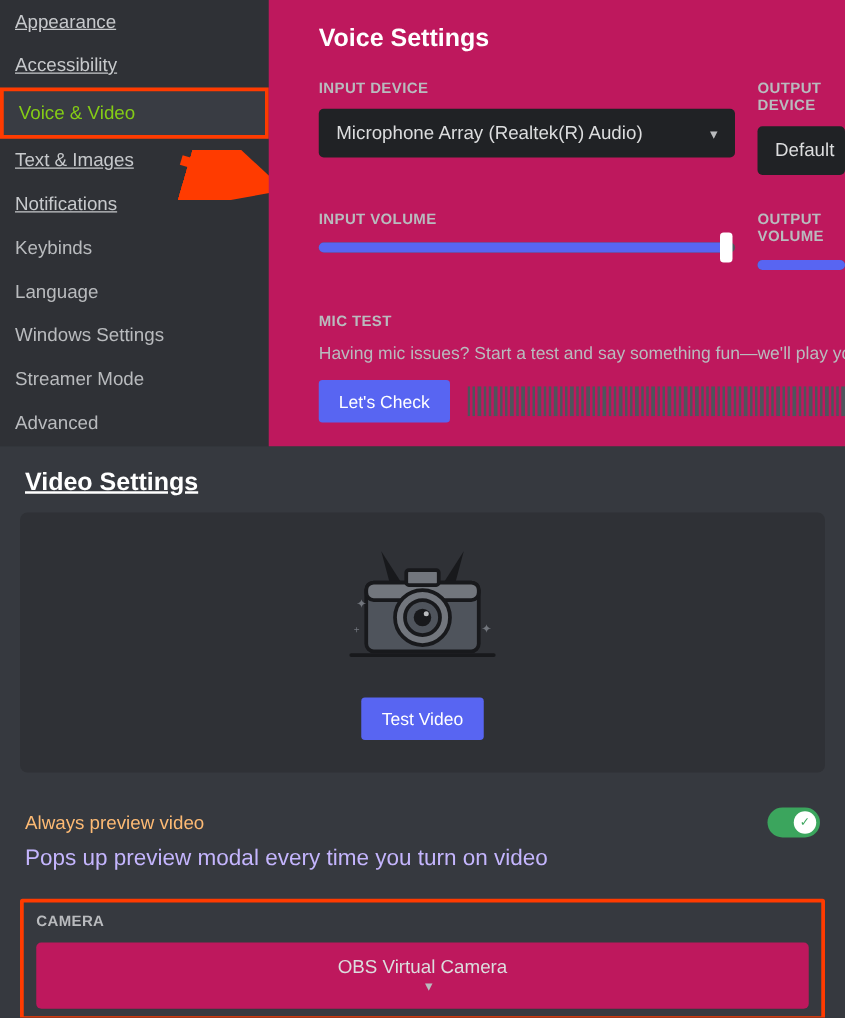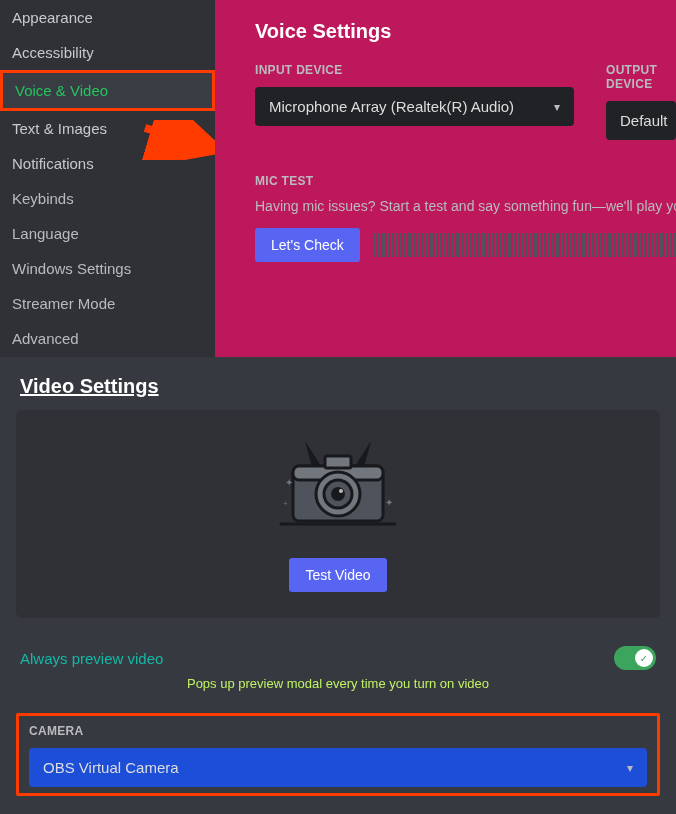--- a/index.html
+++ b/index.html
@@ -19,26 +19,26 @@
     width: 215px;
     background: #2f3136;
     padding-top: 0;
   }
   .sidebar-item {
     padding: 9px 12px;
     font-size: 15px;
     color: #b9bbbe;
     cursor: pointer;
   }
-  .sidebar-item.light { color: #c7c9cc; }
+  .sidebar-item.light { color: #c7c9cc; text-decoration: underline; }
   .sidebar-item.highlighted {
     border: 3px solid #ff3b00;
     outline-offset: -1px;
     background: #393c43;
-    color: #22c55e;
+    color: #84cc16;
     position: relative;
   }
   .arrow-overlay {
     position: absolute;
     left: 140px;
     top: 120px;
     width: 90px;
     height: 40px;
     pointer-events: none;
   }
@@ -63,21 +63,21 @@
     padding-left: 4px;
     text-decoration: underline;
   }
   .label {
     font-size: 12px;
     font-weight: 700;
     color: #b9bbbe;
     letter-spacing: 0.3px;
     margin-bottom: 10px;
   }
-  .row { display: flex; gap: 32px; }
+  .row { display: flex; gap: 18px; }
   .col { flex: 1; min-width: 0; }
   .col.right { flex: 0 0 70px; }
   .select {
     background: #202225;
     border-radius: 4px;
     padding: 11px 14px;
     display: flex;
     justify-content: space-between;
     align-items: center;
     font-size: 15px;
@@ -157,22 +157,22 @@
     margin-bottom: 22px;
     position: relative;
   }
   .toggle-row {
     display: flex;
     justify-content: space-between;
     align-items: center;
     margin-top: 28px;
     padding: 0 4px;
   }
-  .toggle-title { font-size: 15px; font-weight: 500; color: #14b8a6; }
-  .toggle-desc { font-size: 13px; color: #bef264; margin-top: 6px; padding: 0 4px; text-align: center; }
+  .toggle-title { font-size: 15px; font-weight: 500; color: #fdba74; }
+  .toggle-desc { font-size: 18px; color: #c4b5fd; margin-top: 6px; padding: 0 4px; }
   .toggle {
     width: 42px; height: 24px;
     background: #3ba55d;
     border-radius: 12px;
     position: relative;
     cursor: pointer;
   }
   .toggle-knob {
     position: absolute;
     right: 3px; top: 3px;
@@ -184,21 +184,21 @@
     justify-content: center;
     font-size: 10px;
     color: #3ba55d;
   }
   .camera-block {
     margin-top: 22px;
     border: 3px solid #ff3b00;
     padding: 8px 10px 6px 10px;
     border-radius: 2px;
   }
-  .select.full { width: 100%; background: #1d4ed8; }
+  .select.full { width: 100%; background: #be185d; flex-direction: column; }
 </style>
 </head>
 <body>
 
 <div class="top-section">
   <div class="sidebar">
     <div class="sidebar-item light">Appearance</div>
     <div class="sidebar-item light">Accessibility</div>
     <div class="sidebar-item highlighted">Voice &amp; Video</div>
     <div class="sidebar-item light">Text &amp; Images</div>
@@ -231,20 +231,35 @@
         </div>
       </div>
       <div class="col right">
         <div class="label">OUTPUT DEVICE</div>
         <div class="select">
           <span>Default</span>
         </div>
       </div>
     </div>
 
+    <div class="row slider-wrap">
+      <div class="col">
+        <div class="label">INPUT VOLUME</div>
+        <div class="slider">
+          <div class="slider-fill" style="width:98%"></div>
+          <div class="slider-thumb" style="left:calc(98% - 5px)"></div>
+        </div>
+      </div>
+      <div class="col right">
+        <div class="label">OUTPUT VOLUME</div>
+        <div class="slider">
+          <div class="slider-fill" style="width:100%"></div>
+        </div>
+      </div>
+    </div>
 
     <div class="mic-test-area">
       <div class="label">MIC TEST</div>
       <div class="mic-desc">Having mic issues? Start a test and say something fun—we'll play your voice back to you.</div>
       <div class="mic-row">
         <button class="btn-primary">Let's Check</button>
         <div class="mic-bars">
             <span></span>
             <span></span>
             <span></span>

